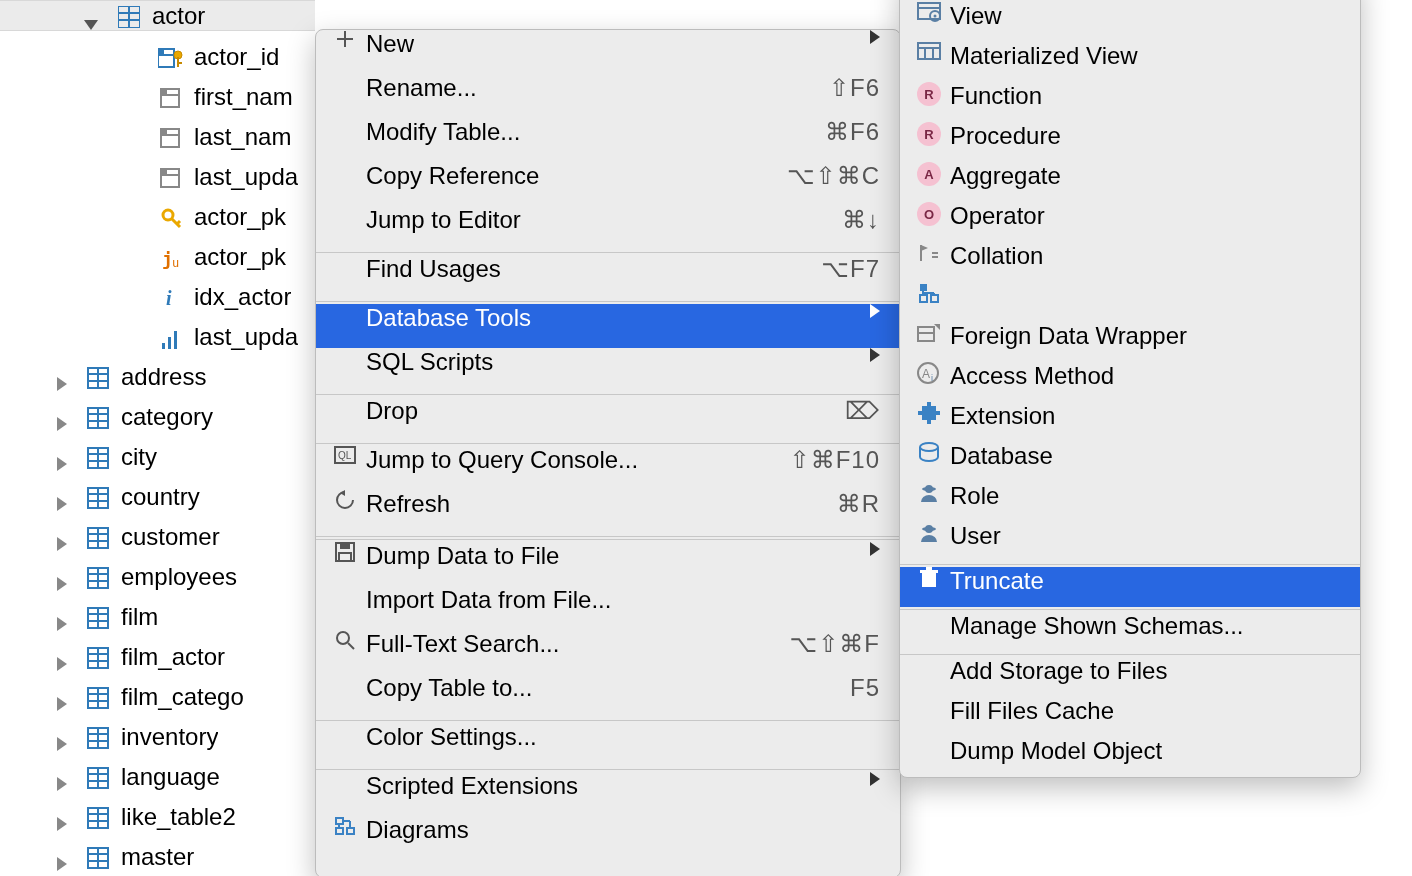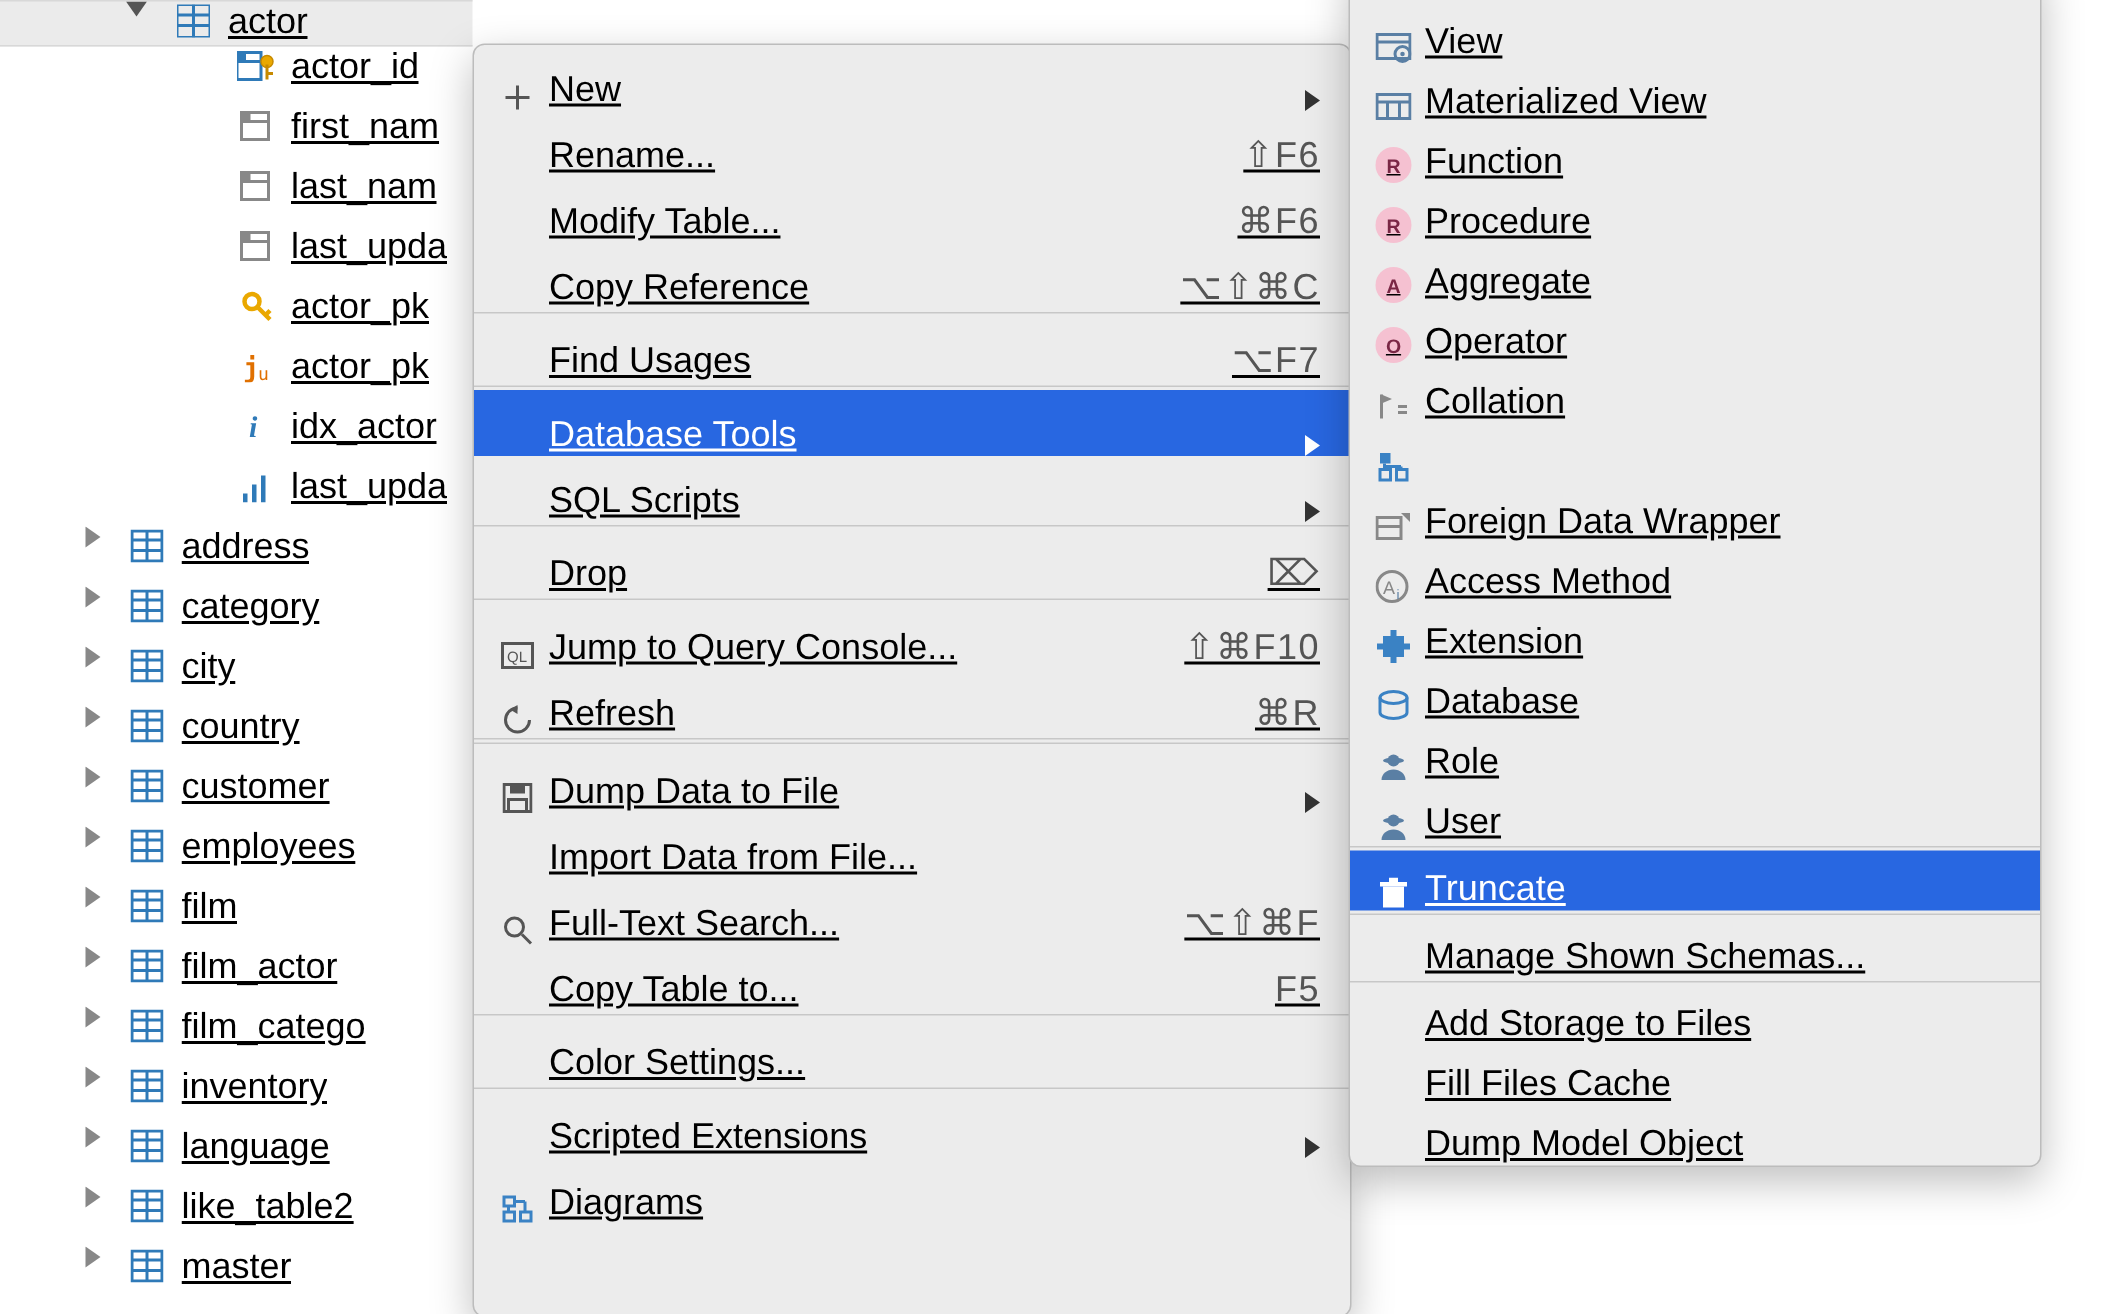--- a/index.html
+++ b/index.html
@@ -25,26 +25,25 @@
     position: absolute;
     left: 0;
     top: 0;
     width: 315px;
     height: 876px;
     background: #ffffff;
   }
   .tree-row {
     height: 40px;
     display: flex;
-    align-items: flex-start;
+    align-items: flex-end;
     font-size: 24px;
     color: #000;
     white-space: nowrap;
     overflow: hidden;
-    text-decoration: underline;
   }
   .tree-header {
     background: #ebebeb;
     border-bottom: 1px solid #d8d8d8;
     border-top: 1px solid #d8d8d8;
     font-weight: 400;
     padding-left: 84px;
     height: 29px;
   }
   .tri-down {
@@ -95,24 +94,23 @@
   }
   .menu.main {
     left: 315px;
     top: 29px;
     width: 584px;
     height:847px;
   }
   .menu-item {
     height: 44px;
     display: flex;
-    align-items: flex-end;
+    align-items: flex-start;
     padding: 0 20px 0 14px;
     color: #000;
-    text-decoration: underline;
   }
   .menu-item .mi-icon {
     width: 30px;
     display: flex;
     justify-content: center;
     align-items: center;
   }
   .menu-item .mi-label {
     flex: 1 1 auto;
     padding-left: 6px;
@@ -448,20 +446,25 @@
       <div class="menu-item">
         <span class="mi-icon"></span>
         <span class="mi-label">Modify Table...</span>
         <span class="mi-shortcut">⌘F6</span>
       </div>
       <div class="menu-item">
         <span class="mi-icon"></span>
         <span class="mi-label">Copy Reference</span>
         <span class="mi-shortcut">⌥⇧⌘C</span>
       </div>
+      <div class="menu-item">
+        <span class="mi-icon"></span>
+        <span class="mi-label">Jump to Editor</span>
+        <span class="mi-shortcut">⌘↓</span>
+      </div>
       <div class="menu-sep"></div>
       <div class="menu-item">
         <span class="mi-icon"></span>
         <span class="mi-label">Find Usages</span>
         <span class="mi-shortcut">⌥F7</span>
       </div>
       <div class="menu-sep"></div>
       <div class="menu-item highlight">
         <span class="mi-icon"></span>
         <span class="mi-label">Database Tools</span>

